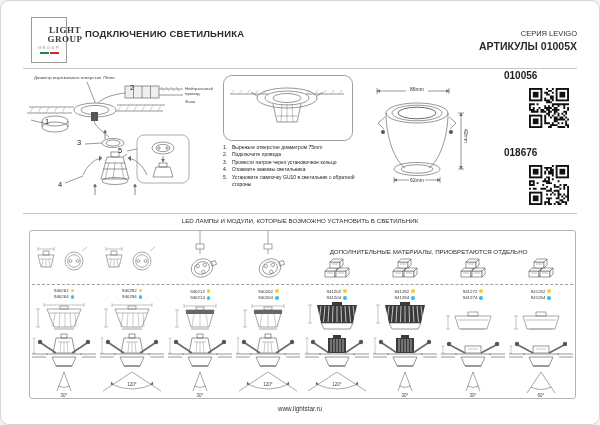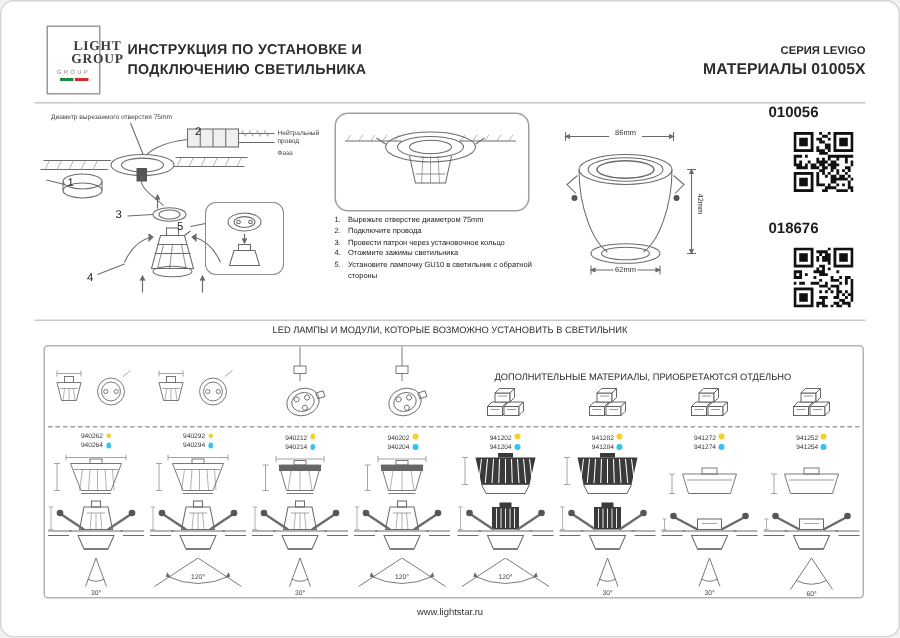--- a/index.html
+++ b/index.html
@@ -12,35 +12,35 @@
 
   
   .logo-box{left:30px;top:16px;width:34px;height:44px;border:1px solid #9a9a9a;background:#fff;
             display:flex;flex-direction:column;align-items:center;justify-content:center;}
   .logo-t1,.logo-t2{font-family:"Liberation Serif",serif;font-weight:bold;font-size:9px;line-height:9px;letter-spacing:.5px;color:#3c3c3c;margin-left:32px;}
   .logo-t3{font-size:4px;letter-spacing:1.5px;color:#8a8a8a;margin-top:1px;}
   .logo-flag{display:flex;gap:1px;margin-top:2px;}
   .logo-flag i{display:block;width:9px;height:2px;}
   .h-title{left:84px;top:26px;font-size:9.5px;font-weight:bold;line-height:13px;letter-spacing:.2px;color:#2c2c2c;}
   .h-right{right:22px;top:28px;text-align:right;color:#2c2c2c;}
-  .series{font-size:7.5px;font-weight:bold;}
+  .series{font-size:7.5px;font-weight:normal;}
   .artikuly{font-size:10.5px;font-weight:bold;margin-top:2px;}
 
   
   .t5{font-size:5px;color:#333;}
   .t44{font-size:4.4px;color:#444;line-height:5.2px;}
   .callout{font-size:7.5px;color:#222;}
   .steps{left:222px;top:143px;width:142px;}
   .steps ol{margin:0;padding:0;list-style:none;counter-reset:s;}
   .steps li{counter-increment:s;font-size:5px;line-height:7.4px;color:#222;padding-left:9px;position:relative;}
   .steps li::before{content:counter(s) ".";position:absolute;left:0;}
   .rbox{border:1px solid #9f9f9f;border-radius:9px;background:#fff;}
 
   
-  .code{right:30px;width:80px;text-align:center;font-size:10px;font-weight:bold;color:#1d1d1d;}
+  .code{right:15px;width:80px;text-align:left;font-size:10px;font-weight:bold;color:#1d1d1d;}
   .qr{position:absolute;width:40px;height:40px;}
 
   
   .led-title{left:0;right:0;top:216px;text-align:center;font-size:6.2px;color:#2e2e2e;}
   .lamp-box{left:28px;top:229px;width:547px;height:169px;border:1px solid #b3b3b3;border-radius:3px;box-sizing:border-box;}
   .extras-title{position:absolute;left:47%;right:4px;top:17px;text-align:center;font-size:6.2px;color:#2e2e2e;}
   .dash{position:absolute;left:2px;right:2px;top:53px;border-top:1px dashed #9f9f9f;}
   .cols{position:absolute;left:0;top:0;width:100%;height:100%;display:flex;}
   .lamp-col{width:12.5%;display:flex;flex-direction:column;align-items:center;}
   .thumb-slot{height:55px;display:flex;align-items:flex-end;}
@@ -63,26 +63,25 @@
   <div class="abs logo-box">
     <span class="logo-t1">LIGHT</span>
     <span class="logo-t2">GROUP</span>
     <span class="logo-t3">GROUP</span>
     <span class="logo-flag">
         <i id="flag-g" style="background: rgb(28, 138, 67);"></i>
         <i id="flag-r" style="background: rgb(208, 43, 43);"></i>
       </span>
   </div>
   <div class="abs h-title">
-    <div>ИНСТРУКЦИЯ ПО УСТАНОВКЕ И</div>
     <div>ПОДКЛЮЧЕНИЮ СВЕТИЛЬНИКА</div>
   </div>
   <div class="abs h-right">
     <div class="series">СЕРИЯ LEVIGO</div>
-    <div class="artikuly">МАТЕРИАЛЫ 01005X</div>
+    <div class="artikuly">АРТИКУЛЫ 01005X</div>
   </div>
   <div class="line" style="left:22px;right:22px;top:67px"></div>
 
   <span class="abs t44" style="left:33px;top:74px">Диаметр вырезаемого отверстия 75mm</span>
   <svg class="abs" style="left:24px;top:72px" width="195" height="134" viewBox="0 0 195 134">
     <g stroke="#6b6b6b" stroke-width=".7" fill="none">
       <path d="M62,9 L72,34"></path>
 
       <rect x="100" y="13" width="34" height="12" fill="#efefef"></rect>
       <path d="M108.5,13 V25 M117,13 V25 M125.5,13 V25"></path>

